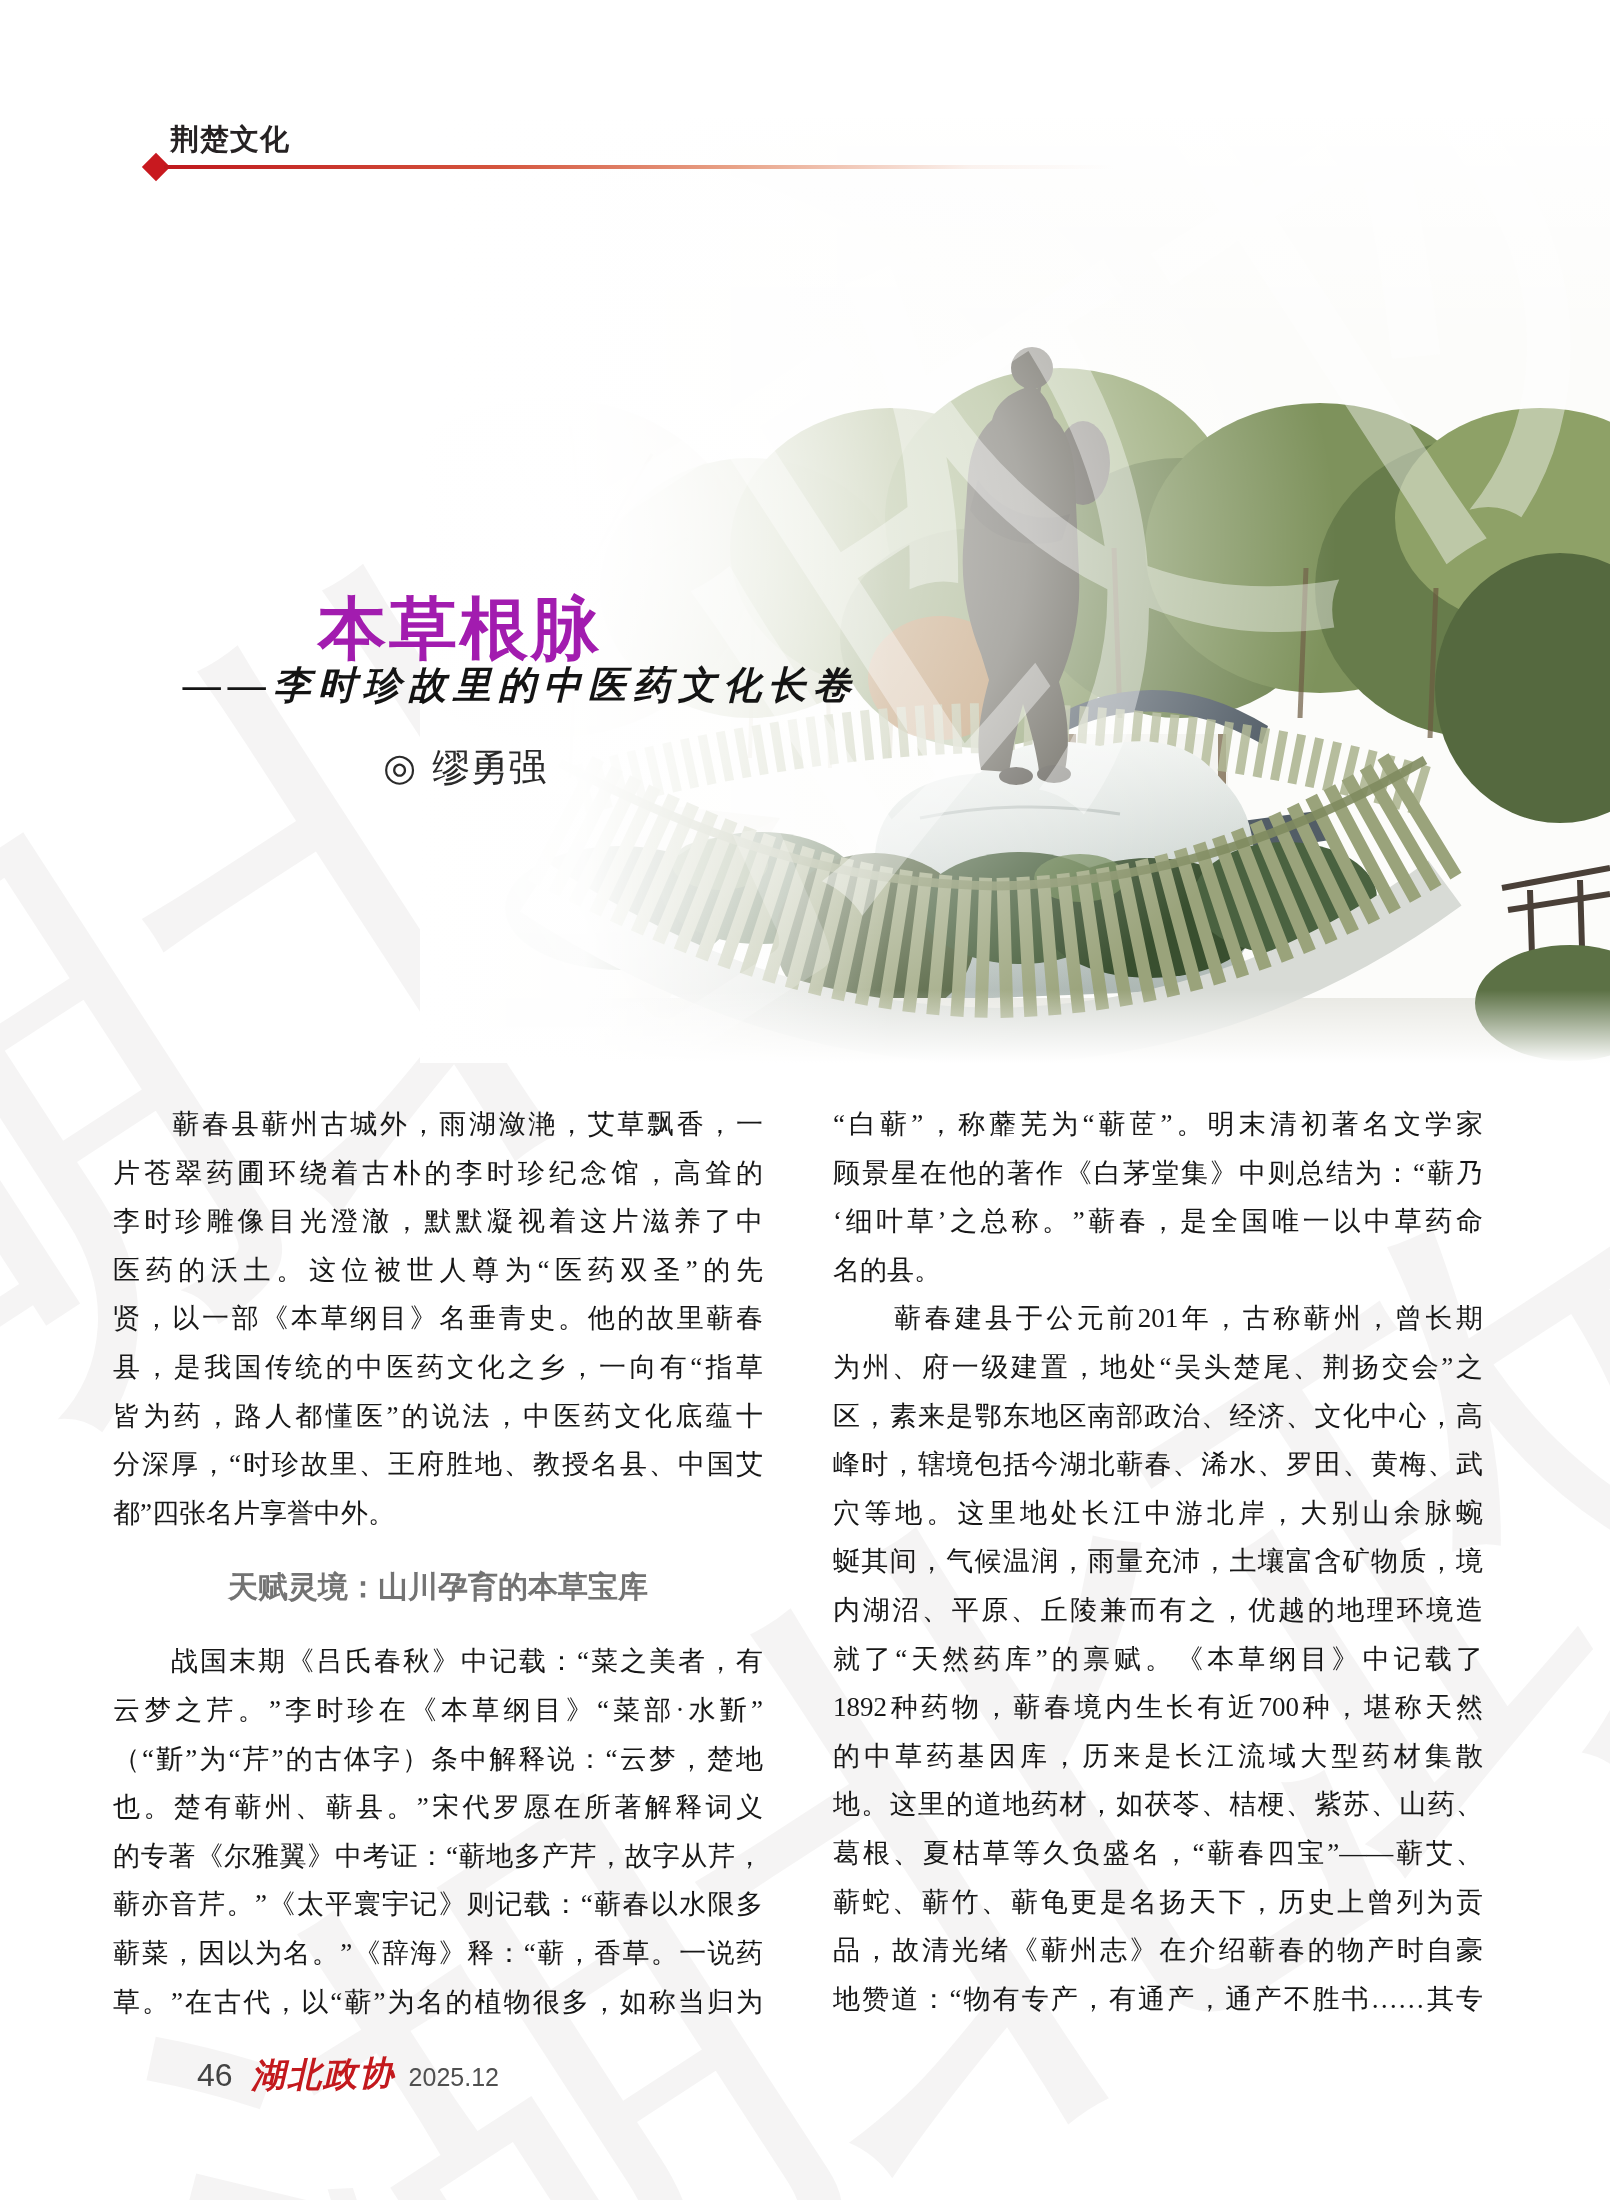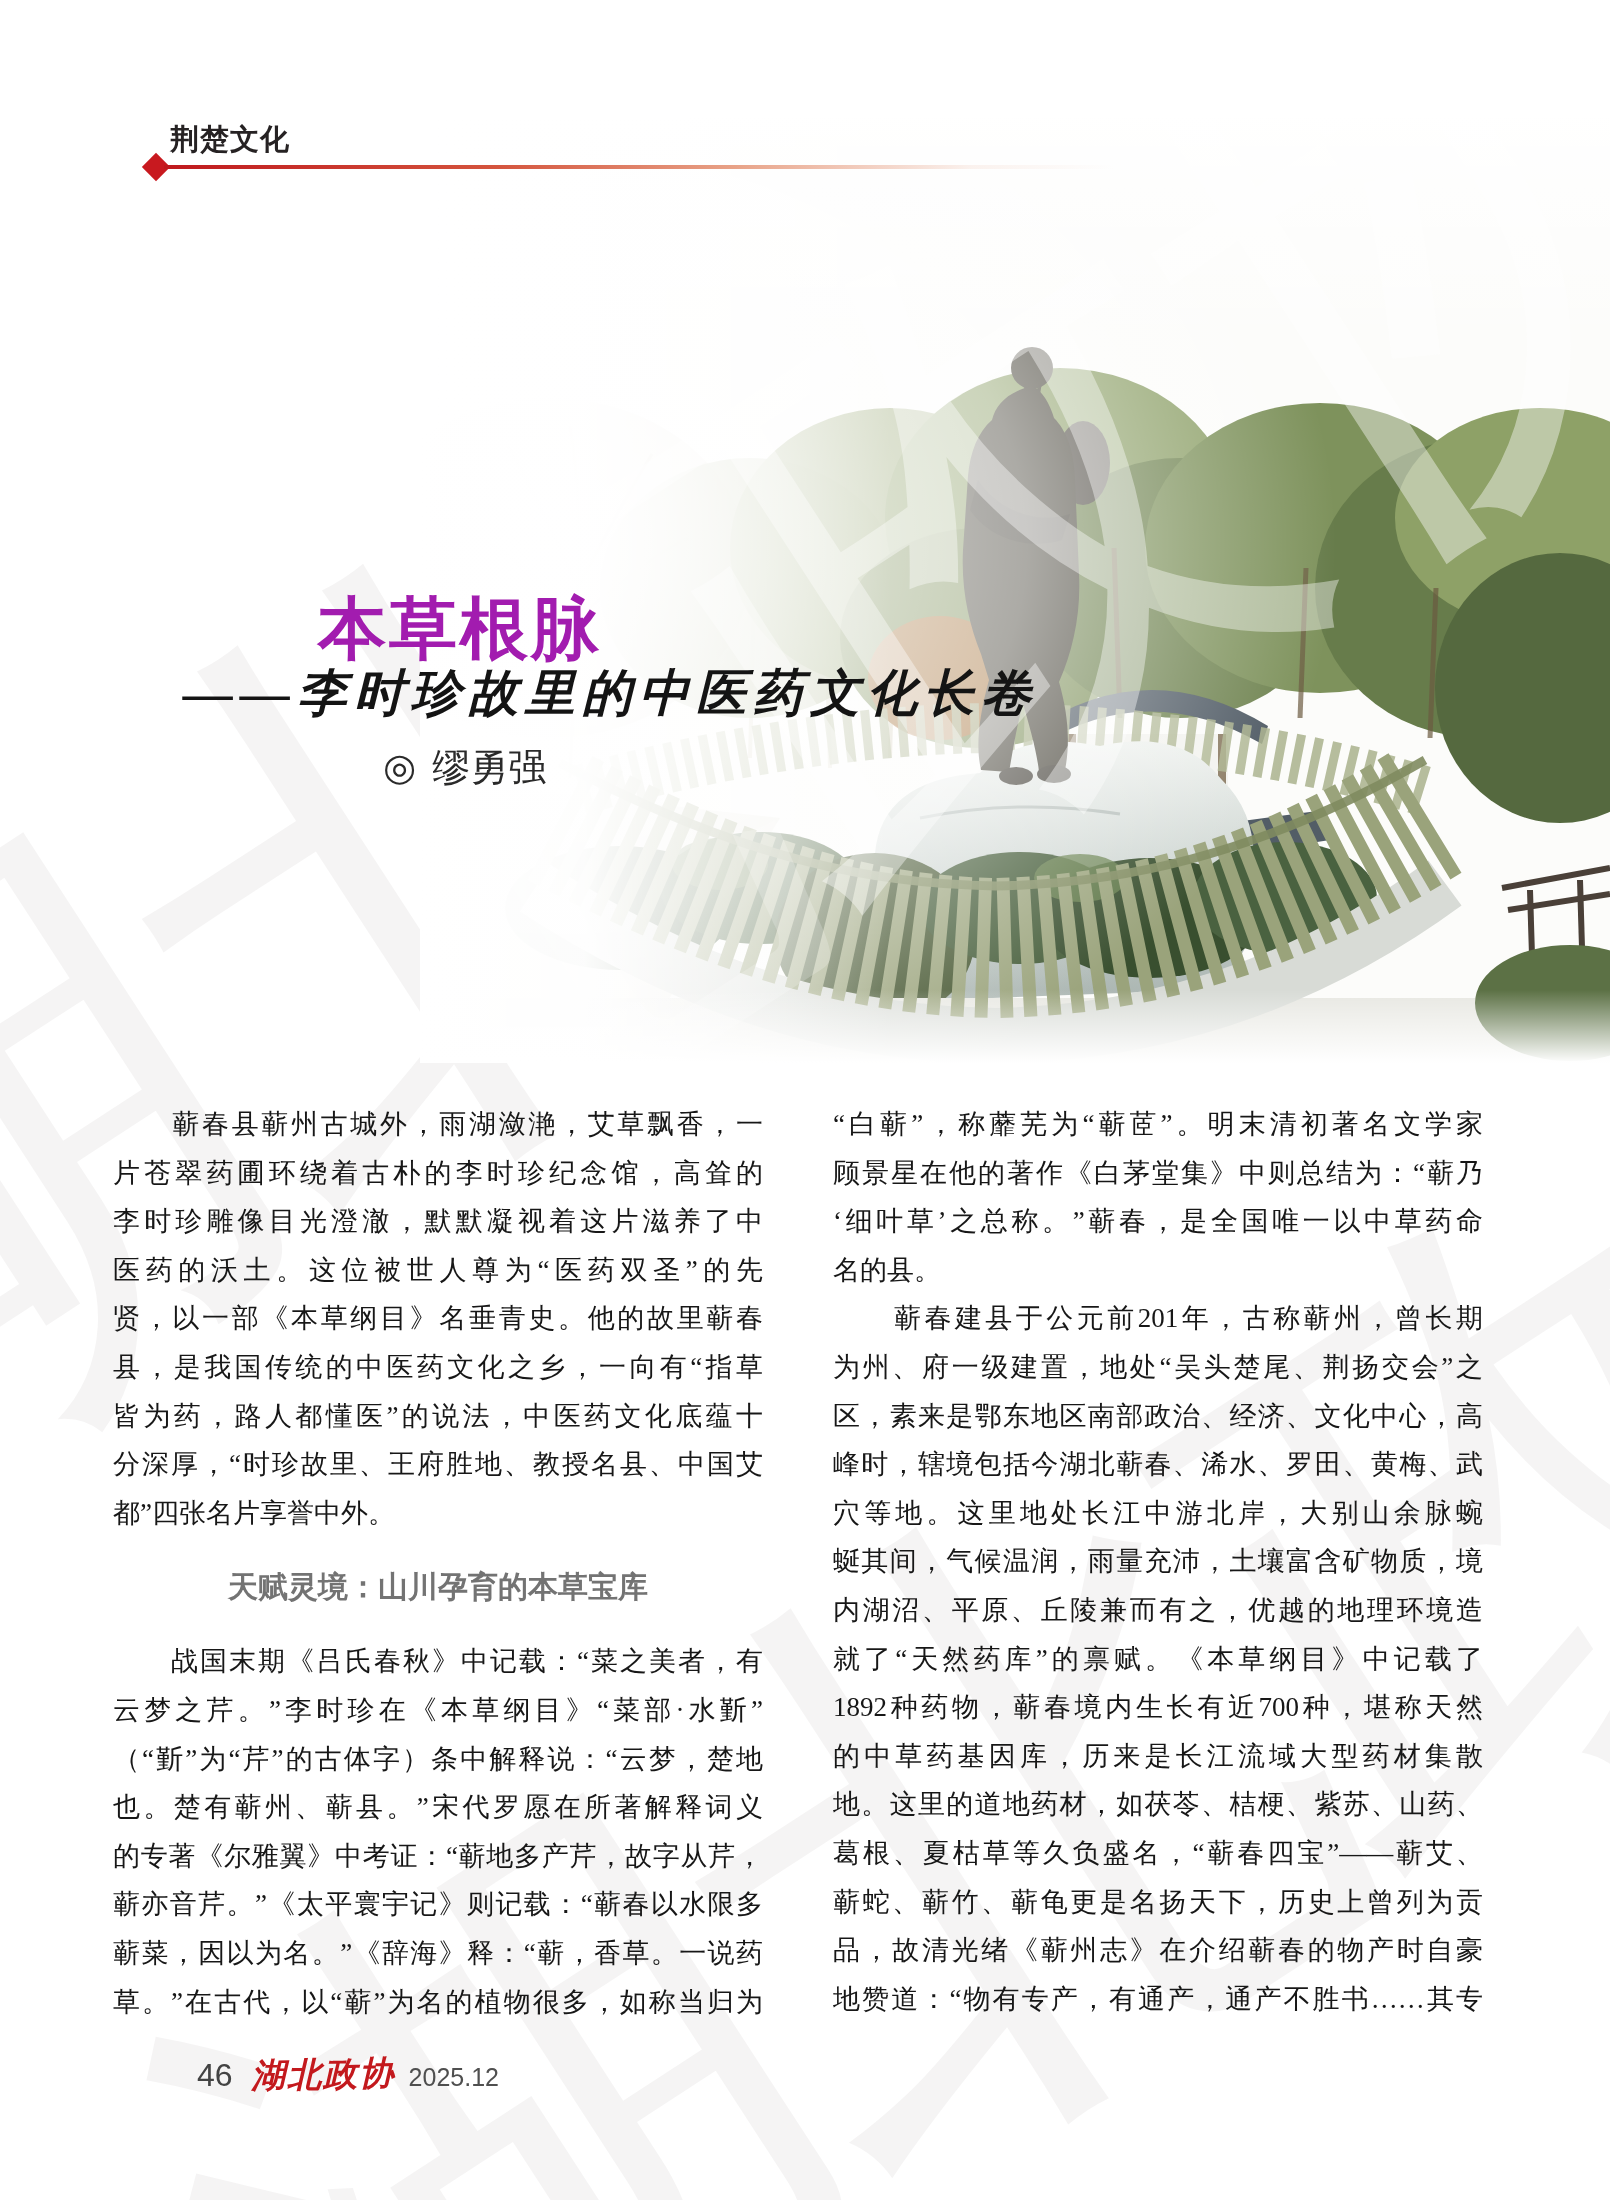--- a/index.html
+++ b/index.html
@@ -20,21 +20,21 @@
       background:linear-gradient(to right,#bf181d 0%,#d4543d 35%,#e8a287 60%,rgba(244,219,208,0.35) 85%,rgba(255,255,255,0) 100%);}
 
   
   .photo{position:absolute;left:420px;top:118px;width:1190px;height:945px;z-index:2;}
   .photo svg{display:block;}
 
   
   .title-block{position:absolute;left:0;top:0;z-index:5;}
   .article-title{position:absolute;left:318px;top:552px;font-size:68px;font-weight:900;
       color:#a21caf;letter-spacing:3px;font-family:Liberation Mono, monospace;white-space:nowrap;margin-top:32px;}
-  .article-subtitle{position:absolute;left:183px;top:660px;font-size:50px;font-style:italic;font-weight:600;
+  .article-subtitle{position:absolute;left:183px;top:660px;font-size:38px;font-style:italic;font-weight:600;
       letter-spacing:7px;color:#141414;white-space:nowrap;}
   .byline{position:absolute;left:383px;top:742px;font-size:38px;color:#2a2a2a;white-space:nowrap;
       font-family:"Liberation Sans","DejaVu Sans",sans-serif;}
   .byline .badge{margin-right:16px;}
 
   
   .col{position:absolute;top:1100px;width:650px;font-size:27px;color:#171717;z-index:5;}
   .col-left{left:113px;}
   .col-right{left:833px;}
   .line{height:48.6px;line-height:48.6px;text-align:justify;text-align-last:justify;

